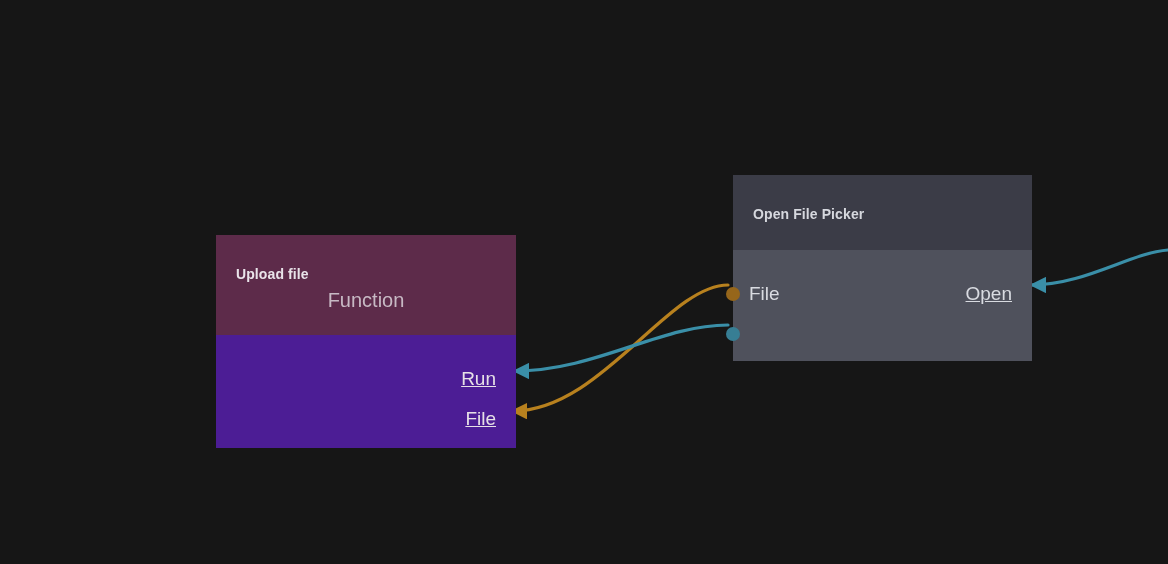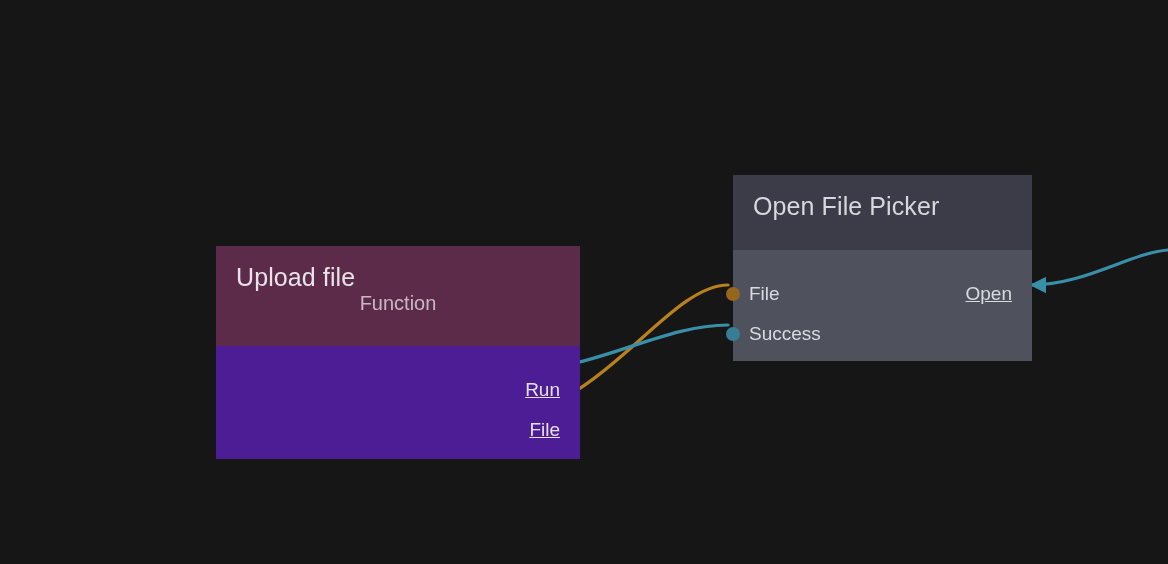--- a/index.html
+++ b/index.html
@@ -29,25 +29,26 @@
   }
   .node {
     position: absolute;
     overflow: visible;
   }
   .node-header {
     box-sizing: border-box;
     padding: 18px 20px 0 20px;
   }
   .node-title {
-    font-size: 25px;
-    font-weight: normal;
+    font-size: 14px;
+    font-weight: bold;
     line-height: 26px;
     letter-spacing: 0.1px;
     white-space: nowrap;
+    margin-top: 8px;
   }
   .node-subtitle {
     font-size: 20px;
     font-weight: normal;
     line-height: 26px;
     white-space: nowrap;
   }
   .node-body {
     box-sizing: border-box;
     position: relative;
@@ -73,22 +74,22 @@
     width: 14px;
     height: 14px;
     border-radius: 50%;
     top: 13px;
   }
   .port-dot.in  { left: -7px; }
 
   
   #node-upload-file {
     left: 216px;
-    top: 246px;
-    width: 364px;
+    top: 235px;
+    width: 300px;
   }
   #node-upload-file .node-header {
     height: 100px;
     background: #5D2B4A;
   }
   #node-upload-file .node-title    { color: #E9E3E9; }
   #node-upload-file .node-subtitle { color: #C7B9C4; text-align: center; }
   #node-upload-file .node-body {
     height: 113px;
     background: #4c1d95;
@@ -154,18 +155,17 @@
       <div class="node-title">Open File Picker</div>
     </div>
     <div class="node-body">
       <div class="port-row">
         <span class="port-dot in" style="background:#96661B"></span>
         <span class="port-label in">File</span>
         <span class="port-label out">Open</span>
       </div>
       <div class="port-row">
         <span class="port-dot in" style="background:#377E94"></span>
-        <span class="port-label in">Success</span>
       </div>
     </div>
   </div>
 
 </div>
 
 </body></html>

